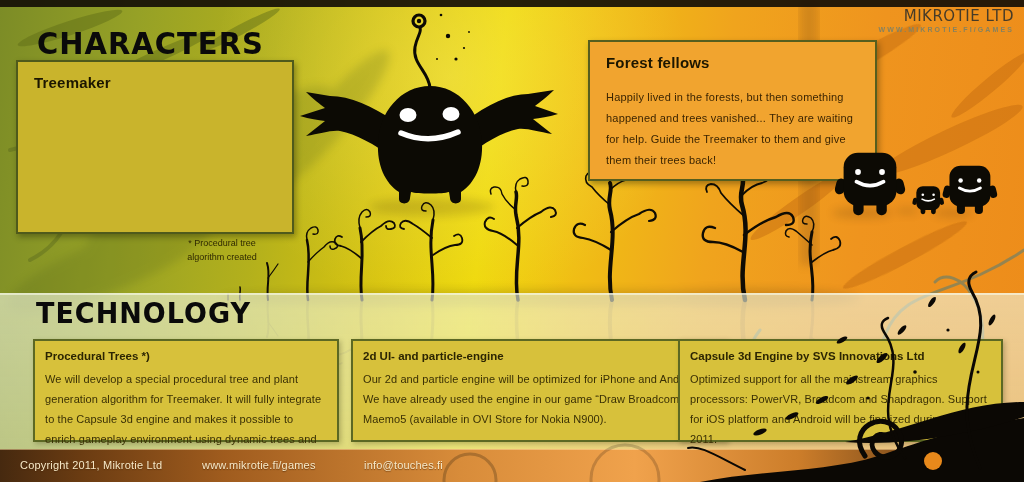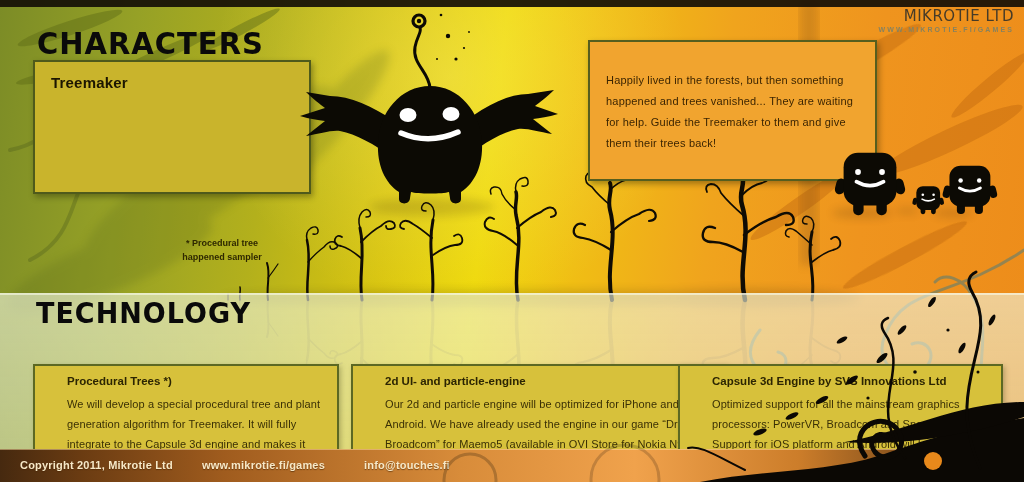--- a/index.html
+++ b/index.html
@@ -17,47 +17,47 @@
     font-family:"DejaVu Sans",sans-serif;font-weight:900;letter-spacing:1px;
     transform:scaleY(1.06);transform-origin:left top;
   }
   #h-characters{left:37px;top:25px;font-size:29px;}
   #h-technology{left:36px;top:297px;font-size:27px;}
   
   .panel{position:absolute;box-sizing:border-box;border:2px solid #4f5a1b;
     box-shadow:2px 3px 6px rgba(20,20,0,.35);padding:12px 16px 0 16px;}
   .panel h3{margin:0 0 8px 0;font-size:15px;color:#1c1600;letter-spacing:.2px;}
   .panel p{margin:0;font-size:11px;line-height:21px;color:#372b03;letter-spacing:.2px;}
-  #panel-treemaker{left:33px;top:60px;width:278px;height:134px;background:#c9b42c;}
+  #panel-treemaker{left:16px;top:60px;width:278px;height:174px;background:#c9b42c;}
   #panel-forest{left:588px;top:40px;width:289px;height:141px;background:#f1a42f;border-color:#565e1e;}
   #panel-forest p{color:#3c2502;margin-top:16px;}
   
   .brand{position:absolute;right:10px;top:6px;text-align:right;}
   .brand .name{font-family:"DejaVu Sans",sans-serif;font-weight:400;font-size:15px;color:#463b28;letter-spacing:.5px;line-height:20px;text-align:right;}
   .brand .url{font-size:7px;font-weight:bold;letter-spacing:2.1px;color:#87825f;}
   
   .tree-note{position:absolute;left:166px;top:236px;width:112px;text-align:center;
-    font-size:9px;font-weight:bold;line-height:14px;color:#2e2800;}
+    font-size:9px;font-weight:normal;line-height:14px;color:#2e2800;}
   
   .band{position:absolute;left:0;top:293px;width:1024px;height:156px;
     background:linear-gradient(180deg,rgba(240,245,223,.62),rgba(233,239,211,.55));
     border-top:2px solid rgba(250,252,238,.65);}
   
   .tech-box{position:absolute;top:339px;height:103px;box-sizing:border-box;background:#d7c13b;
-    border:2px solid #5c6823;box-shadow:2px 2px 5px rgba(30,30,0,.25);padding:9px 14px 0 32px;margin-top:25px;}
+    border:2px solid #5c6823;box-shadow:2px 2px 5px rgba(30,30,0,.25);padding:9px 14px 0 10px;}
   .tech-box h4{margin:0 0 7px 0;font-size:11.5px;color:#2c2502;}
   .tech-box p{margin:0;font-size:11px;line-height:20px;color:#3a3005;letter-spacing:.1px;}
   #tech-1{left:33px;width:306px;}
   #tech-2{left:351px;width:376px;}
   #tech-3{left:678px;width:325px;}
   
   .footer{position:absolute;left:0;top:449px;width:1024px;height:33px;
     background:linear-gradient(90deg,#46290f 0%,#6b3c12 8%,#a05c1e 22%,#d88c3a 45%,#f0a24c 62%,#cc7d2a 78%,#7a4a1a 90%,#241505 100%);
     border-top:1px solid rgba(255,228,170,.5);}
-  .footer span{position:absolute;top:9px;font-size:11px;font-weight:bold;color:#f7e9c8;
+  .footer span{position:absolute;top:9px;font-size:11px;font-weight:normal;color:#f7e9c8;
     letter-spacing:.2px;text-shadow:0 1px 1px rgba(70,35,0,.6);}
   #f-copy{left:20px;}
   #f-web{left:202px;}
   #f-mail{left:364px;}
   .topstrip{position:absolute;left:0;top:0;width:1024px;height:7px;background:#150f06;opacity:.92;}
 </style>
 </head>
 <body>
 
 <div class="stage">
@@ -161,20 +161,21 @@
   <div class="topstrip"></div>
 
   <h1 class="big-heading" id="h-characters">CHARACTERS</h1>
   <h2 class="big-heading" id="h-technology">TECHNOLOGY</h2>
 
   <div class="panel" id="panel-treemaker">
     <h3>Treemaker</h3>
   </div>
 
   <div class="panel" id="panel-forest">
+    <h3>Forest fellows</h3>
     <p>Happily lived in the forests, but then something happened and trees vanished... They are waiting for help. Guide the Treemaker to them and give them their trees back!</p>
   </div>
 
   <div class="brand">
     <div class="name">MIKROTIE LTD</div>
     <div class="url">WWW.MIKROTIE.FI/GAMES</div>
   </div>
 
   <svg style="position:absolute;left:298px;top:2px;" width="262" height="216" viewBox="0 0 262 216">
     <g fill="#0c0a04">
@@ -209,21 +210,21 @@
         <path d="M28,42 Q45,52 62,42" fill="none" stroke="#ffffff" stroke-width="4.5" stroke-linecap="round"></path>
       </g>
     </defs>
     <use href="#fellow" transform="translate(10,16) scale(0.8)"></use>
     <use href="#fellow" transform="translate(88,52) scale(0.36)"></use>
     <use href="#fellow" transform="translate(118,30) scale(0.62)"></use>
   </svg>
 
   <div class="tree-note">
     <div>* Procedural tree</div>
-    <div>happened sampler</div>
+    <div>algorithm created</div>
   </div>
 
   <div class="tech-box" id="tech-1">
     <h4>Procedural Trees *)</h4>
     <p>We will develop a special procedural tree and plant generation algorithm for Treemaker. It will fully integrate to the Capsule 3d engine and makes it possible to enrich gameplay environment using dynamic trees and plants.</p>
   </div>
   <div class="tech-box" id="tech-2">
     <h4>2d UI- and particle-engine</h4>
     <p>Our 2d and particle engine will be optimized for iPhone and Android. We have already used the engine in our game “Draw Broadcom” for Maemo5 (available in OVI Store for Nokia N900).</p>
   </div>

